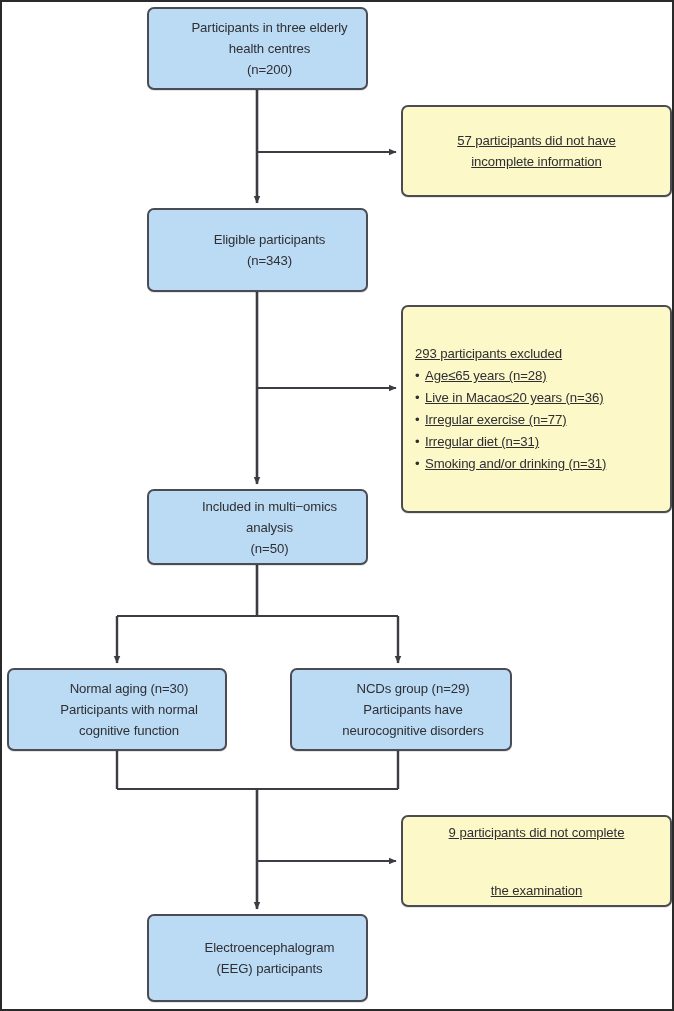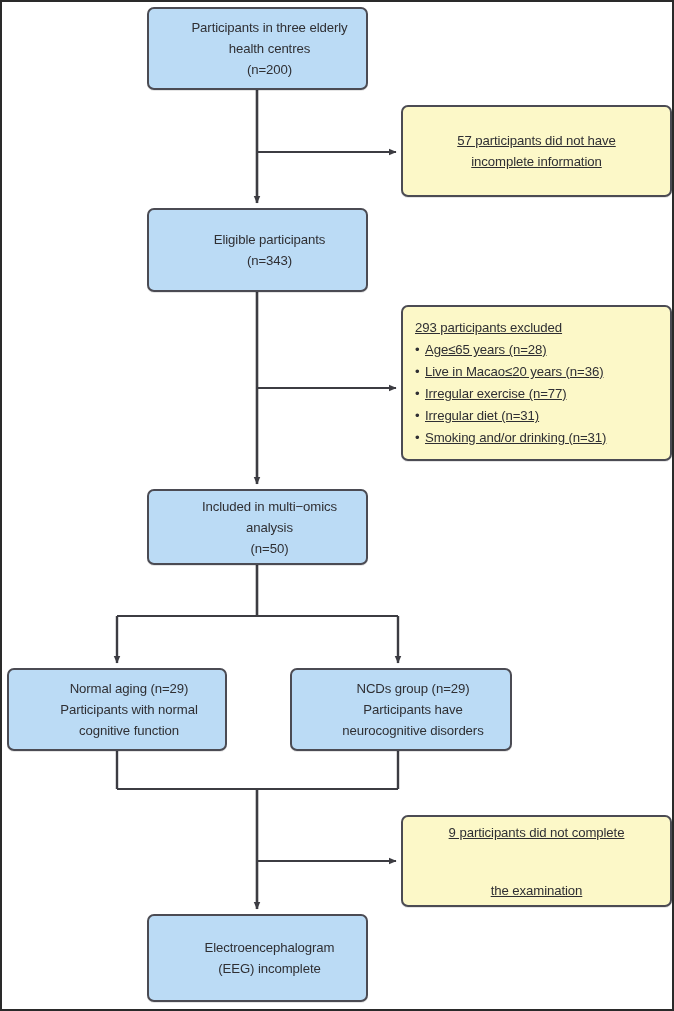--- a/index.html
+++ b/index.html
@@ -119,52 +119,52 @@
   <div class="node yellow" style="left:399px; top:103px; width:271px; height:92px;">
     <span class="ln">57 participants did not have</span>
     <span class="ln">incomplete information</span>
   </div>
 
   <div class="node blue" style="left:145px; top:206px; width:221px; height:84px;">
     <span class="ln">Eligible participants</span>
     <span class="ln">(n=343)</span>
   </div>
 
-  <div class="node yellow exclusions" style="left:399px; top:303px; width:271px; height:156px;">
+  <div class="node yellow exclusions" style="left:399px; top:303px; width:271px; height:208px;">
     <span class="hdr">293 participants excluded</span>
     <ul>
       <li>Age≤65 years (n=28)</li>
       <li>Live in Macao≤20 years (n=36)</li>
       <li>Irregular exercise (n=77)</li>
       <li>Irregular diet (n=31)</li>
       <li>Smoking and/or drinking (n=31)</li>
     </ul>
   </div>
 
   <div class="node blue" style="left:145px; top:487px; width:221px; height:76px;text-align:right;">
     <span class="ln">Included in multi−omics</span>
     <span class="ln">analysis</span>
     <span class="ln">(n=50)</span>
   </div>
 
   <div class="node blue" style="left:5px; top:666px; width:220px; height:83px;">
-    <span class="ln">Normal aging (n=29)</span>
+    <span class="ln">Normal aging (n=30)</span>
     <span class="ln">Participants with normal</span>
     <span class="ln">cognitive function</span>
   </div>
 
   <div class="node blue" style="left:288px; top:666px; width:222px; height:83px;">
     <span class="ln">NCDs group (n=29)</span>
     <span class="ln">Participants have</span>
     <span class="ln">neurocognitive disorders</span>
   </div>
 
   <div class="node yellow" style="left:399px; top:813px; width:271px; height:92px;gap:37px;">
     <span class="ln">9 participants did not complete</span>
     <span class="ln">the examination</span>
   </div>
 
   <div class="node blue" style="left:145px; top:912px; width:221px; height:88px;">
     <span class="ln">Electroencephalogram</span>
-    <span class="ln">(EEG) incomplete</span>
+    <span class="ln">(EEG) participants</span>
   </div>
 
 </div>
 
 </body></html>

